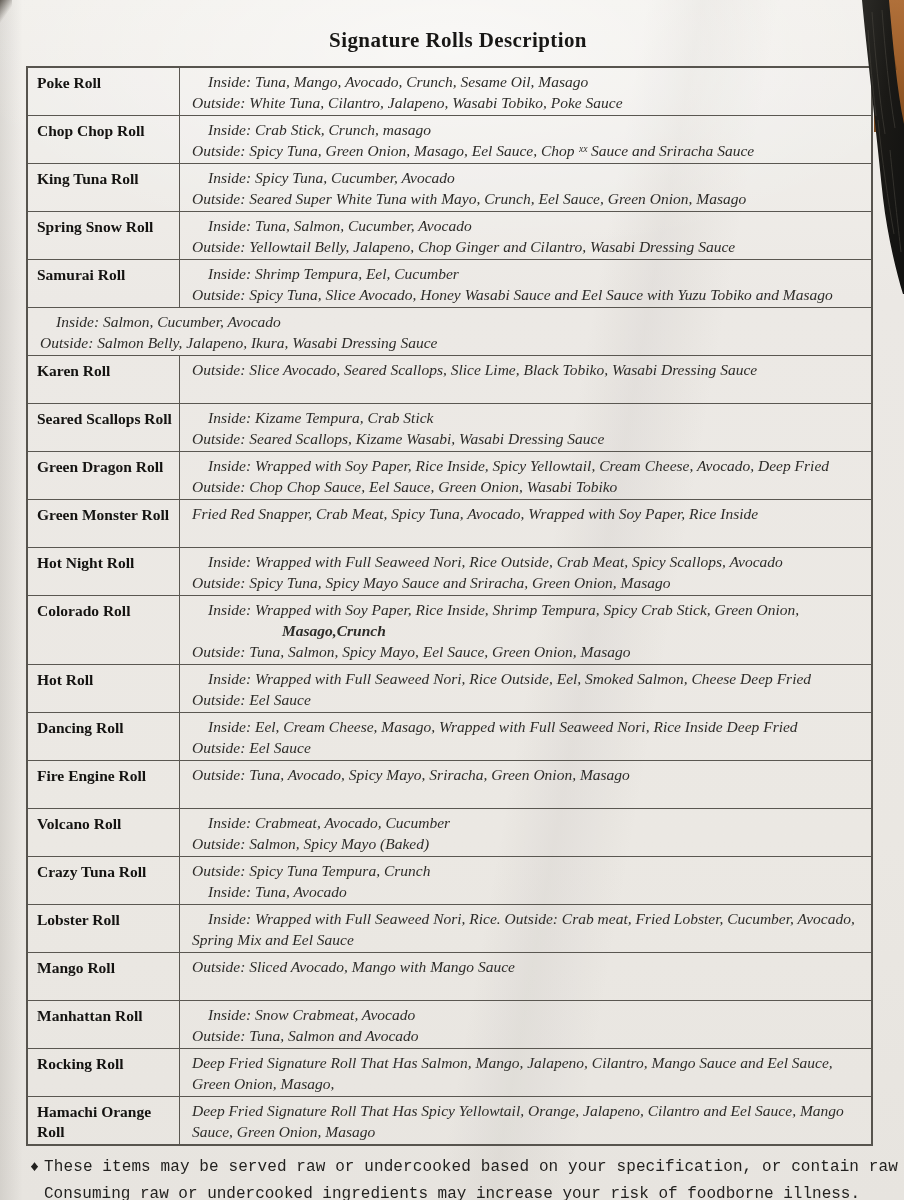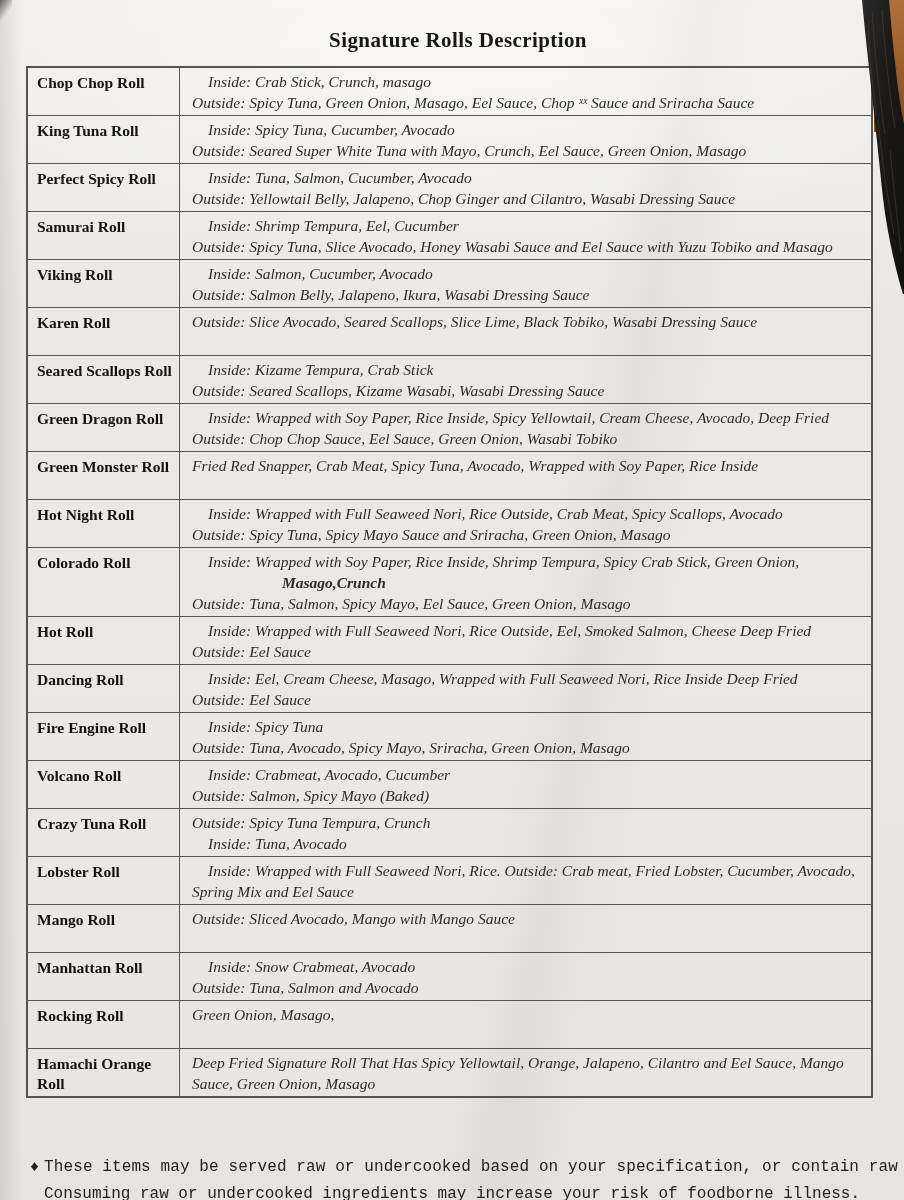--- a/index.html
+++ b/index.html
@@ -115,49 +115,55 @@
 <body>
 
 <div class="sheet">
 
   <div class="corner-tl"></div>
 
   <div class="page-title">Signature Rolls Description</div>
 
   <div class="menu-table" id="rolls-table">
       <div class="row">
+        <div class="name-cell">Poke Roll</div>
+        <div class="desc-cell">
+          <div class="desc-line ind1">Inside: Tuna, Mango, Avocado, Crunch, Sesame Oil, Masago</div>
+          <div class="desc-line ind0">Outside: White Tuna, Cilantro, Jalapeno, Wasabi Tobiko, Poke Sauce</div>
+        </div>
+      </div>
+      <div class="row">
         <div class="name-cell">Chop Chop Roll</div>
         <div class="desc-cell">
           <div class="desc-line ind1">Inside: Crab Stick, Crunch, masago</div>
           <div class="desc-line ind0">Outside: Spicy Tuna, Green Onion, Masago, Eel Sauce, Chop ˣˣ Sauce and Sriracha Sauce</div>
         </div>
       </div>
       <div class="row">
         <div class="name-cell">King Tuna Roll</div>
         <div class="desc-cell">
           <div class="desc-line ind1">Inside: Spicy Tuna, Cucumber, Avocado</div>
           <div class="desc-line ind0">Outside: Seared Super White Tuna with Mayo, Crunch, Eel Sauce, Green Onion, Masago</div>
         </div>
       </div>
       <div class="row">
-        <div class="name-cell">Perfect Spicy Roll</div>
+        <div class="name-cell">Spring Snow Roll</div>
         <div class="desc-cell">
           <div class="desc-line ind1">Inside: Tuna, Salmon, Cucumber, Avocado</div>
           <div class="desc-line ind0">Outside: Yellowtail Belly, Jalapeno, Chop Ginger and Cilantro, Wasabi Dressing Sauce</div>
         </div>
       </div>
       <div class="row">
         <div class="name-cell">Samurai Roll</div>
         <div class="desc-cell">
           <div class="desc-line ind1">Inside: Shrimp Tempura, Eel, Cucumber</div>
           <div class="desc-line ind0">Outside: Spicy Tuna, Slice Avocado, Honey Wasabi Sauce and Eel Sauce with Yuzu Tobiko and Masago</div>
         </div>
       </div>
       <div class="row">
-        <div class="name-cell">Viking Roll</div>
         <div class="desc-cell">
           <div class="desc-line ind1">Inside: Salmon, Cucumber, Avocado</div>
           <div class="desc-line ind0">Outside: Salmon Belly, Jalapeno, Ikura, Wasabi Dressing Sauce</div>
         </div>
       </div>
       <div class="row">
         <div class="name-cell">Karen Roll</div>
         <div class="desc-cell">
           <div class="desc-line ind0">Outside: Slice Avocado, Seared Scallops, Slice Lime, Black Tobiko, Wasabi Dressing Sauce</div>
         </div>
@@ -207,21 +213,20 @@
       <div class="row">
         <div class="name-cell">Dancing Roll</div>
         <div class="desc-cell">
           <div class="desc-line ind1">Inside: Eel, Cream Cheese, Masago, Wrapped with Full Seaweed Nori, Rice Inside Deep Fried</div>
           <div class="desc-line ind0">Outside: Eel Sauce</div>
         </div>
       </div>
       <div class="row">
         <div class="name-cell">Fire Engine Roll</div>
         <div class="desc-cell">
-          <div class="desc-line ind1">Inside: Spicy Tuna</div>
           <div class="desc-line ind0">Outside: Tuna, Avocado, Spicy Mayo, Sriracha, Green Onion, Masago</div>
         </div>
       </div>
       <div class="row">
         <div class="name-cell">Volcano Roll</div>
         <div class="desc-cell">
           <div class="desc-line ind1">Inside: Crabmeat, Avocado, Cucumber</div>
           <div class="desc-line ind0">Outside: Salmon, Spicy Mayo (Baked)</div>
         </div>
       </div>
@@ -248,20 +253,21 @@
       <div class="row">
         <div class="name-cell">Manhattan Roll</div>
         <div class="desc-cell">
           <div class="desc-line ind1">Inside: Snow Crabmeat, Avocado</div>
           <div class="desc-line ind0">Outside: Tuna, Salmon and Avocado</div>
         </div>
       </div>
       <div class="row">
         <div class="name-cell">Rocking Roll</div>
         <div class="desc-cell">
+          <div class="desc-line ind0">Deep Fried Signature Roll That Has Salmon, Mango, Jalapeno, Cilantro, Mango Sauce and Eel Sauce,</div>
           <div class="desc-line ind0">Green Onion, Masago,</div>
         </div>
       </div>
       <div class="row">
         <div class="name-cell">Hamachi Orange Roll</div>
         <div class="desc-cell">
           <div class="desc-line ind0">Deep Fried Signature Roll That Has Spicy Yellowtail, Orange, Jalapeno, Cilantro and Eel Sauce, Mango</div>
           <div class="desc-line ind0">Sauce, Green Onion, Masago</div>
         </div>
       </div>

